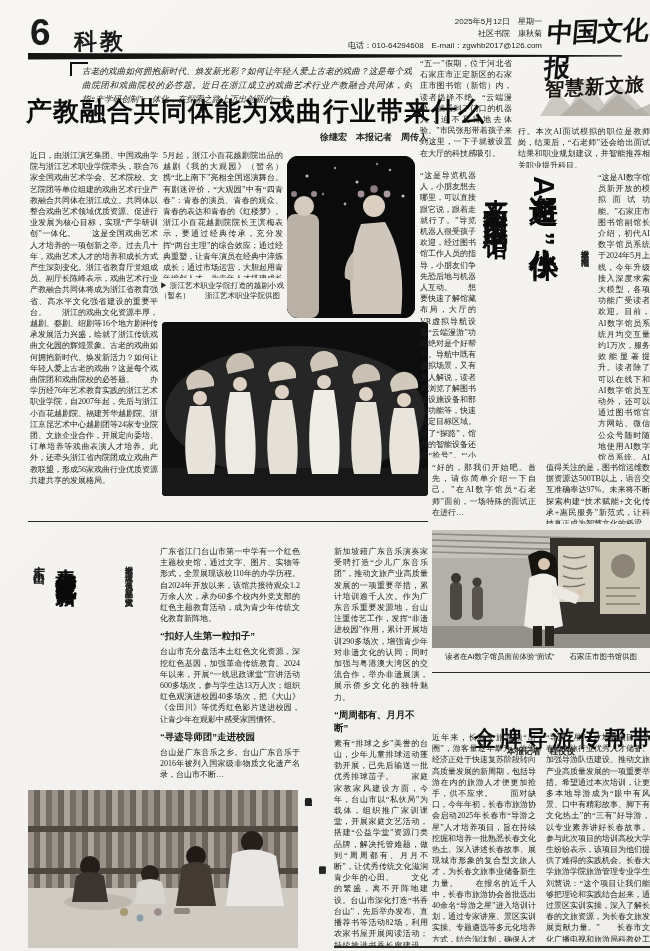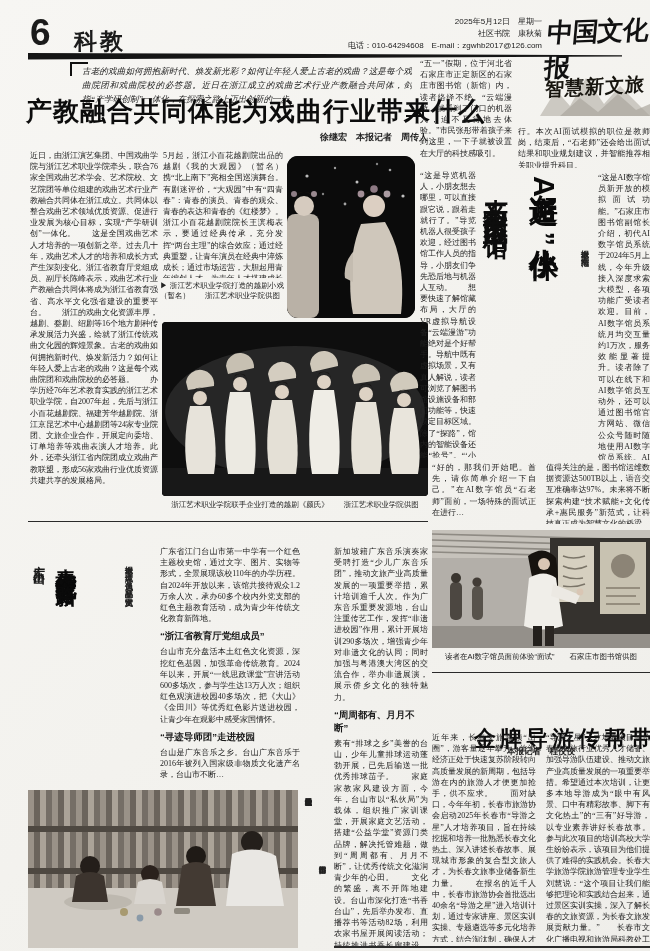--- a/index.html
+++ b/index.html
@@ -118,21 +118,20 @@
         <path d="M194,80 C188,108 188,134 192,152 L218,152 C222,128 218,104 214,80 Z" fill="#e6e2d8"></path>
       </g>
       <g>
         <path d="M228,62 a14,14 0 0 1 28,4 l-26,4 z" fill="#d1cabc"></path>
         <circle cx="242" cy="78" r="7" fill="#ddd2c4"></circle>
         <path d="M235,75 a7,7 0 0 1 14,0 l-2,-6 a8,5 0 0 0 -10,0 z" fill="#141210"></path>
         <path d="M232,86 C226,112 226,136 230,152 L256,152 C260,130 256,108 252,86 Z" fill="#e9e5dc"></path>
       </g>
     </svg>
   </div>
-  <div class="abs cap sans" style="left:162px;top:500px;width:266px;text-align:center;">浙江艺术职业学院联手企业打造的越剧《颜氏》　　浙江艺术职业学院供图</div>
 
   <div class="abs rule" style="left:28px;top:521px;width:400px;height:1px;"></div>
 
   <div class="abs jt serif" style="left:420px;top:58px;width:92px;height:108px;">“五一”假期，位于河北省石家庄市正定新区的石家庄市图书馆（新馆）内，读者络绎不绝。“云端漫游，就看到了门口的机器人，迫不及待地去体验。”市民张彤带着孩子来到这里，一下子就被设置在大厅的科技感吸引。</div>
 
   <div class="abs" style="left:540px;top:60px;width:110px;height:62px;">
     <svg class="abs" style="left:0;top:0;" width="110" height="62" viewBox="0 0 110 62">
       <path d="M0,56 L16,30 L30,46 L46,18 L64,44 L80,26 L110,56 Z" fill="#c2beb6" opacity=".8"></path>
       <path d="M20,56 L40,38 L58,52 L78,34 L96,50 L110,44 L110,56 Z" fill="#aba79e" opacity=".7"></path>
     </svg>
@@ -193,21 +192,21 @@
   <div class="abs jt serif" style="left:546px;top:732px;width:104px;height:210px;">“导游之星”人才培养项目是长春市文旅行业优秀人才储备、加强导游队伍建设、推动文旅产业高质量发展的一项重要举措。希望通过本次培训，让更多本地导游成为“眼中有风景、口中有精彩故事、脚下有文化热土”的“三有”好导游，以专业素养讲好长春故事。　　参与此次项目的培训高校大学生纷纷表示，该项目为他们提供了难得的实践机会。长春大学旅游学院旅游管理专业学生刘慧说：“这个项目让我们能够把理论和实践结合起来，通过景区实训实操，深入了解长春的文旅资源，为长春文旅发展贡献力量。”　　长春市文化广播电视和旅游局科教处工作人员表示，该项目通过开展一系列活动，实现“以赛促学、以训提能”，挖掘和发现一批优秀导游标杆，带动全行业服务水平提升。</div>
 
   <div class="abs rule" style="left:334px;top:946px;width:316px;height:1.5px;"></div>
 
   <div class="abs v sans bold" style="left:30px;top:556px;height:100px;font-size:12px;letter-spacing:2px;color:#1a1a1a;">广东台山：</div>
   <div class="abs v sans bold" style="left:52px;top:552px;height:268px;font-size:21px;letter-spacing:1.5px;color:#0a0a0a;">青少年传统文化教育有新路</div>
   <div class="abs v sans" style="left:122px;top:560px;height:232px;font-size:8px;font-weight:bold;color:#222;">本报记者　谭志红　通讯员　黎品品　雷文斌</div>
 
   <div class="abs" style="left:160px;top:546px;width:140px;height:242px;overflow:hidden;">
     <div class="jt serif">广东省江门台山市第一中学有一个红色主题校史馆，通过文字、图片、实物等形式，全景展现该校110年的办学历程。自2024年开放以来，该馆共接待观众1.2万余人次，承办60多个校内外党支部的红色主题教育活动，成为青少年传统文化教育新阵地。</div>
-    <div class="sub">“浙江省教育厅党组成员”</div>
+    <div class="sub">“扣好人生第一粒扣子”</div>
     <div class="jt serif">台山市充分盘活本土红色文化资源，深挖红色基因，加强革命传统教育。2024年以来，开展“一线思政课堂”宣讲活动600多场次，参与学生达13万人次；组织红色观演进校园40多场次，把《大山》《金田川》等优秀红色影片送进校园，让青少年在观影中感受家国情怀。</div>
     <div class="sub">“寻迹导师团”走进校园</div>
     <div class="jt serif">台山是广东音乐之乡。台山广东音乐于2016年被列入国家级非物质文化遗产名录，台山市不断…</div>
   </div>
 
   <div class="abs" style="left:334px;top:546px;width:94px;height:400px;overflow:hidden;">
     <div class="jt serif">新加坡籍广东音乐演奏家受聘打造“少儿广东音乐团”，推动文旅产业高质量发展的一项重要举措，累计培训逾千人次。作为广东音乐重要发源地，台山注重传艺工作，发挥“非遗进校园”作用，累计开展培训290多场次，增强青少年对非遗文化的认同；同时加强与粤港澳大湾区的交流合作，举办非遗展演，展示侨乡文化的独特魅力。</div>
     <div class="sub">“周周都有、月月不断”</div>
     <div class="jt serif">素有“排球之乡”美誉的台山，少年儿童排球运动蓬勃开展，已先后输送一批优秀排球苗子。　　家庭家教家风建设方面，今年，台山市以“私伙局”为载体，组织推广家训课堂，开展家庭文艺活动，搭建“公益学堂”资源门类品牌，解决托管难题，做到“周周都有、月月不断”，让优秀传统文化滋润青少年的心田。　　文化的繁盛，离不开阵地建设。台山市深化打造“书香台山”，先后举办发布、直播荐书等活动82场，利用农家书屋开展阅读活动；持续推进书香长廊建设，在全市布局书店、社区书院、微书房、光明小书柜，构建全民阅读网络，让书香浸润侨乡。</div>
   </div>

